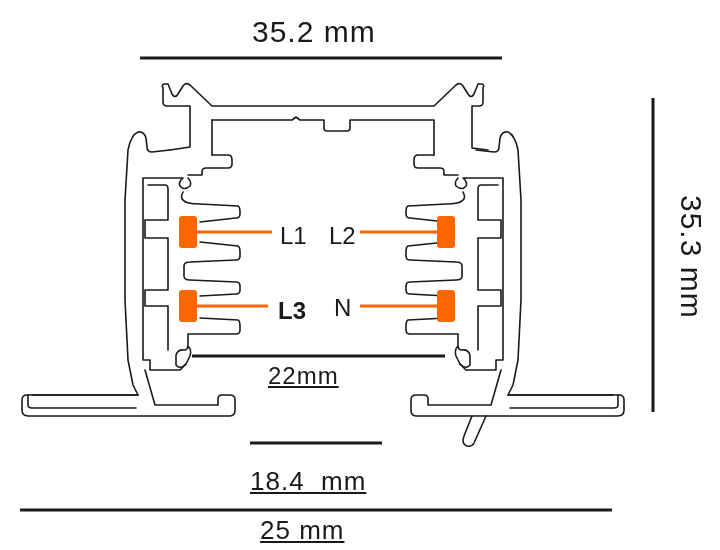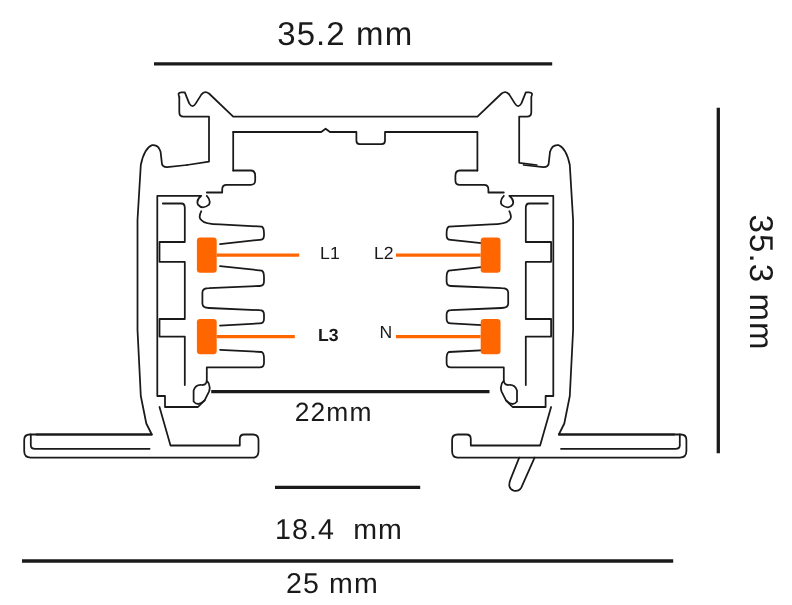--- a/index.html
+++ b/index.html
@@ -4,22 +4,22 @@
 <style>
   html, body { margin: 0; padding: 0; background: #ffffff; }
   body { width: 720px; height: 550px; position: relative; overflow: hidden; font-family: "Liberation Sans", sans-serif; }
   svg { position: absolute; left: 0; top: 0; }
   .profile { fill: none; stroke: #1a1a1a; stroke-width: 1.6; stroke-linejoin: round; stroke-linecap: round; }
   .dim { stroke: #1a1a1a; stroke-width: 3; }
   .lead { stroke: #ff6600; stroke-width: 3; }
   .contact { fill: #ff6600; }
   .lbl { position: absolute; color: #1a1a1a; white-space: nowrap; }
   .big { font-size: 30px; letter-spacing: 1px; }
-  .mid { font-size: 26px; letter-spacing: 1px; }
-  .small { font-size: 16px; margin-left: 11px; }
+  .mid { font-size: 26px; letter-spacing: 1px; text-decoration: underline; }
+  .small { font-size: 24px; }
 </style>
 </head>
 <body>
 
 <svg width="720" height="550" viewBox="0 0 720 550">
 
   <line class="dim" x1="140" y1="58" x2="502" y2="58"></line>
 
   <line class="dim" x1="653" y1="98" x2="653" y2="412"></line>
 

